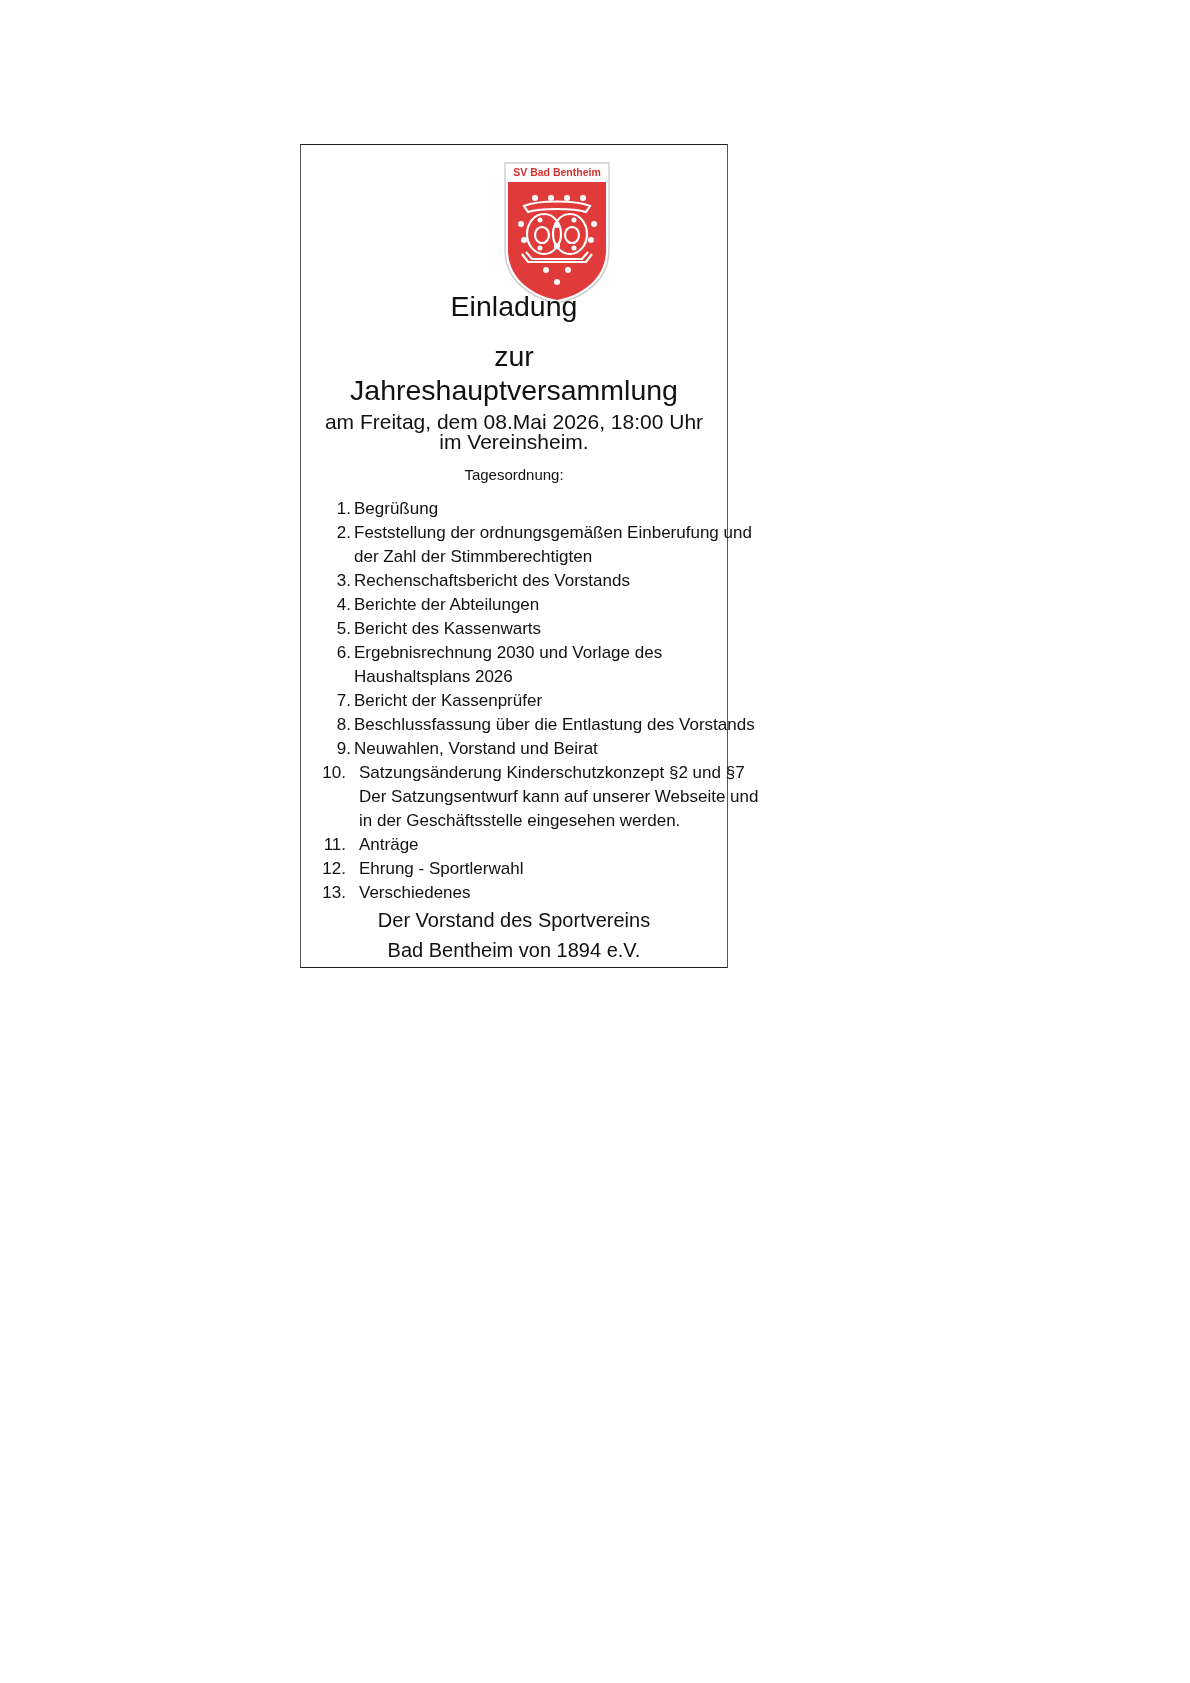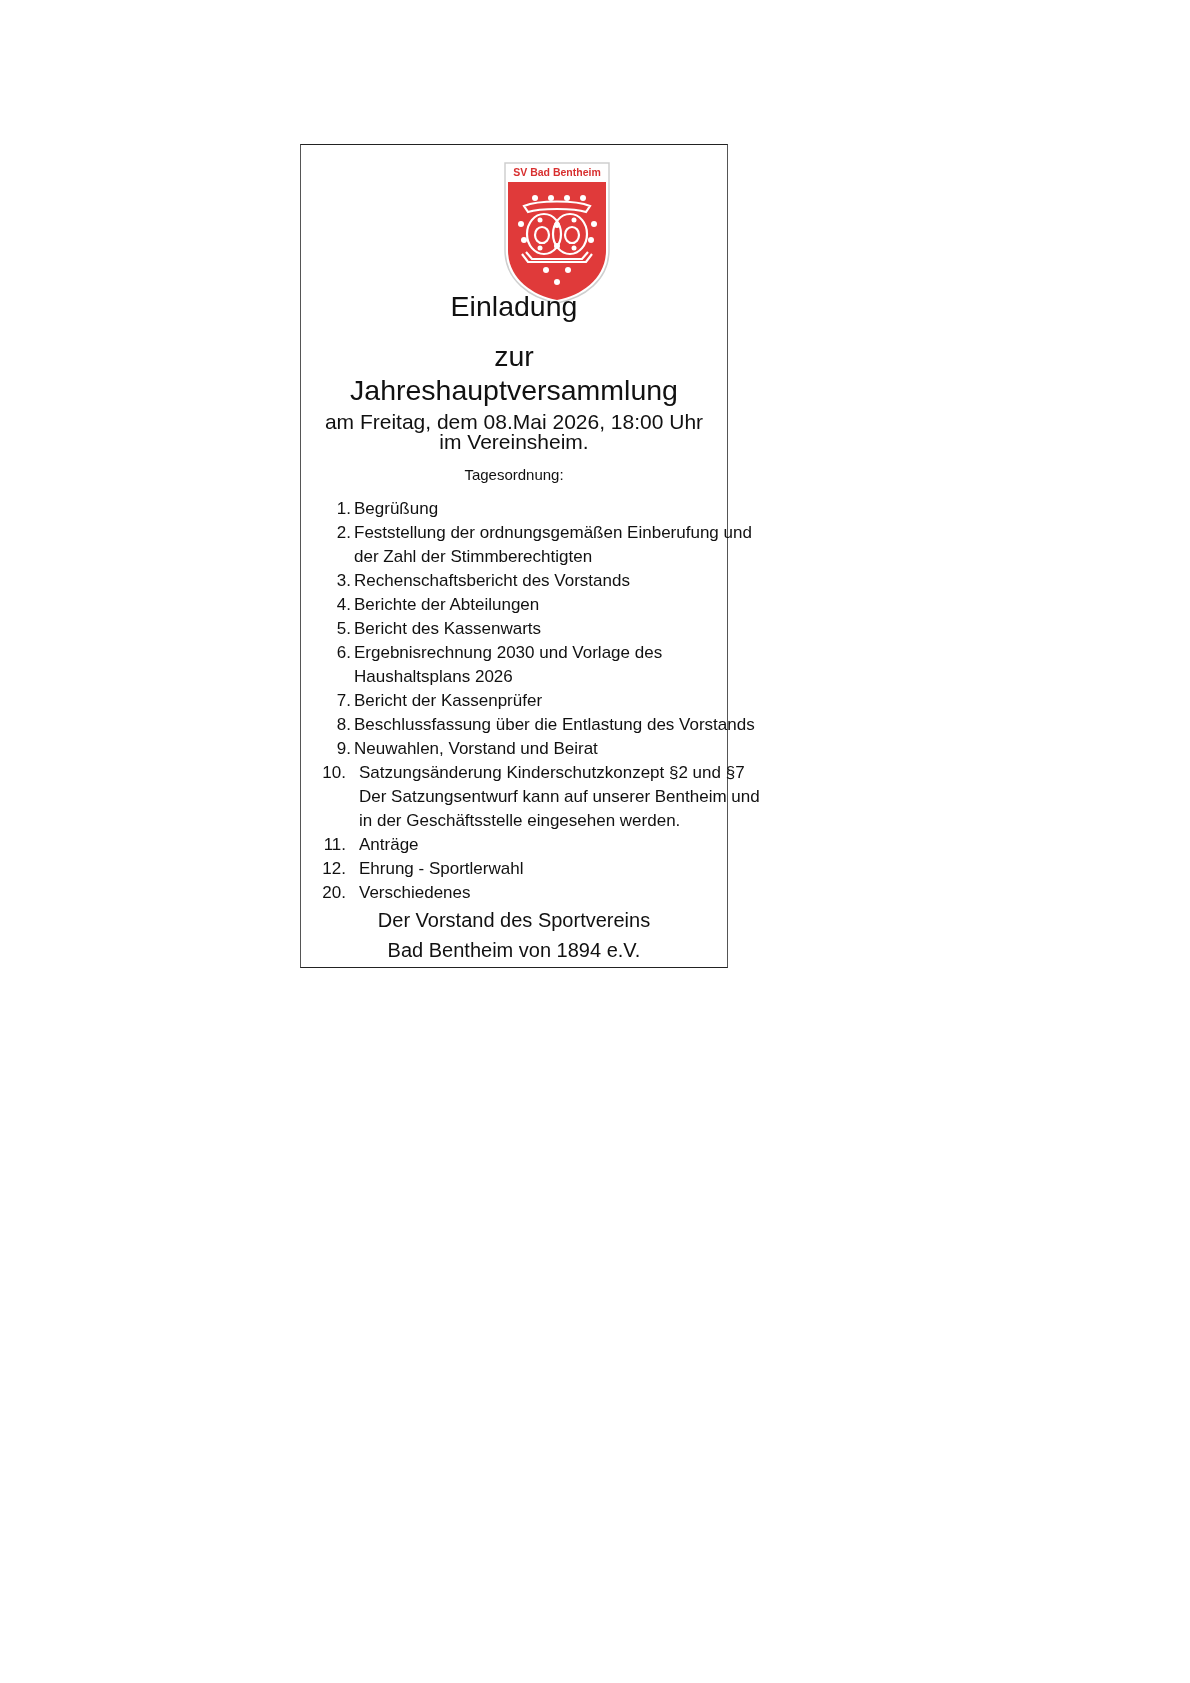--- a/index.html
+++ b/index.html
@@ -184,33 +184,33 @@
       <span class="agenda-num">8.</span>
       <span class="agenda-text">Beschlussfassung über die Entlastung des Vorstands</span>
     </li>
     <li class="agenda-item single">
       <span class="agenda-num">9.</span>
       <span class="agenda-text">Neuwahlen, Vorstand und Beirat</span>
     </li>
     <li class="agenda-item double">
       <span class="agenda-num">10.</span>
       <span class="agenda-text">Satzungsänderung Kinderschutzkonzept §2 und §7</span>
-      <span class="agenda-text">Der Satzungsentwurf kann auf unserer Bentheim und</span>
+      <span class="agenda-text">Der Satzungsentwurf kann auf unserer Webseite und</span>
       <span class="agenda-text">in der Geschäftsstelle eingesehen werden.</span>
     </li>
     <li class="agenda-item double">
       <span class="agenda-num">11.</span>
       <span class="agenda-text">Anträge</span>
     </li>
     <li class="agenda-item double">
       <span class="agenda-num">12.</span>
       <span class="agenda-text">Ehrung - Sportlerwahl</span>
     </li>
     <li class="agenda-item double">
-      <span class="agenda-num">20.</span>
+      <span class="agenda-num">13.</span>
       <span class="agenda-text">Verschiedenes</span>
     </li>
   </ol>
 
   <div class="centered footer-line footer-1">Der Vorstand des Sportvereins</div>
   <div class="centered footer-line footer-2">Bad Bentheim von 1894 e.V.</div>
 
 </div>
 
 </body></html>

